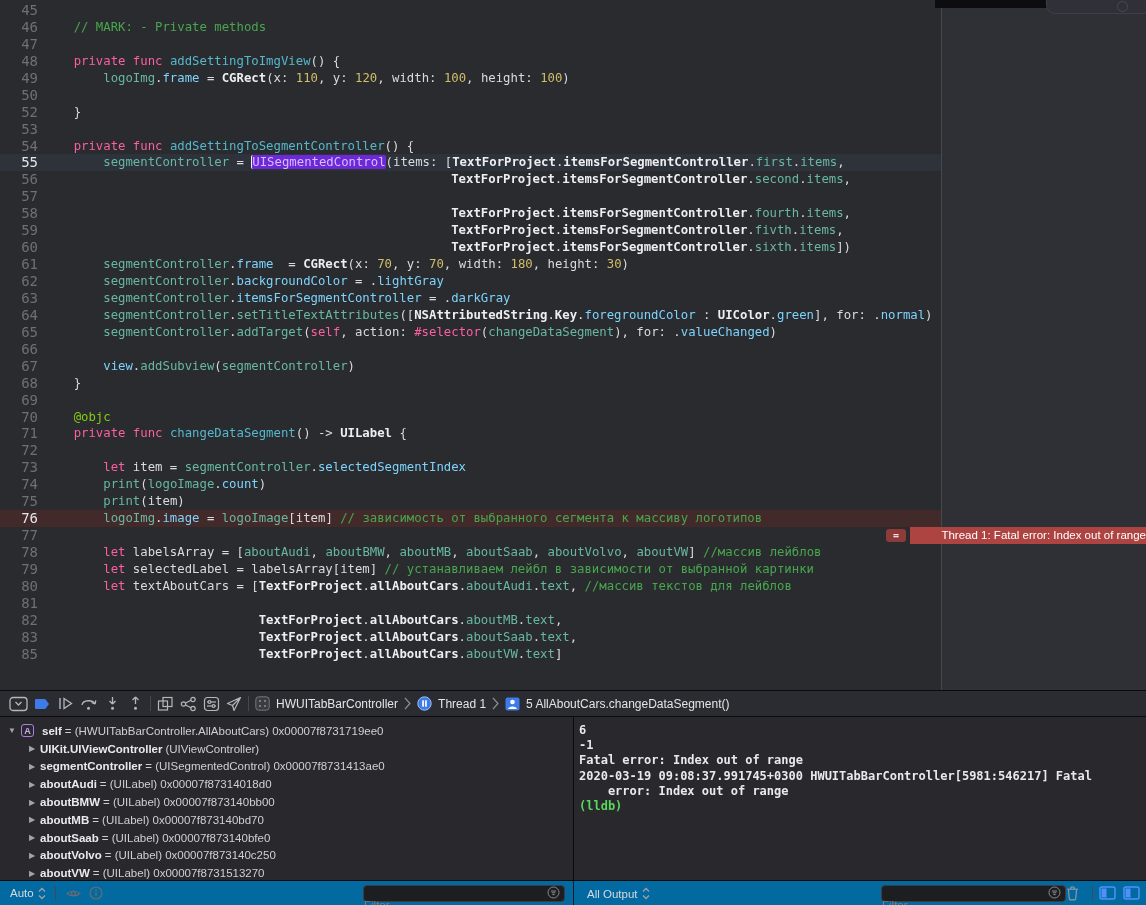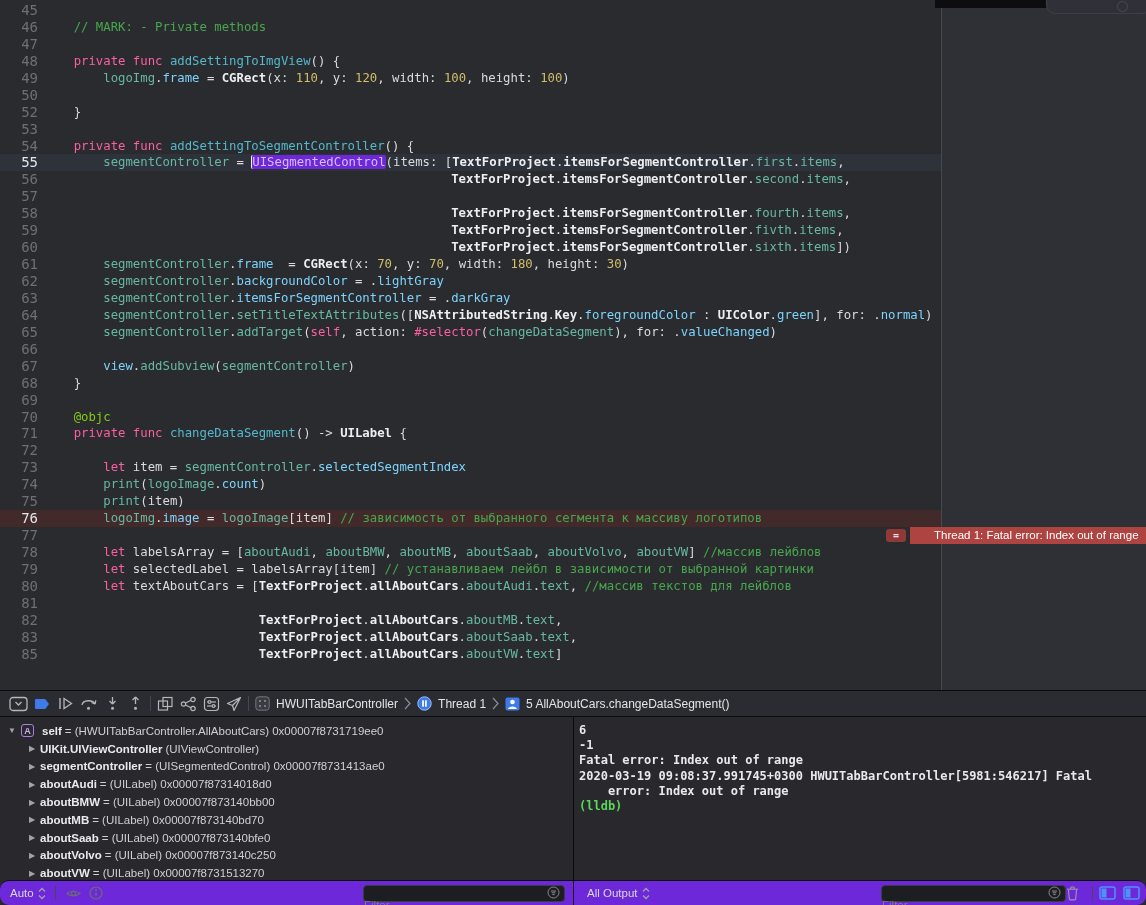--- a/index.html
+++ b/index.html
@@ -28,21 +28,21 @@
   .s-fn{color:#54b8cc;}
   .s-m{color:#67b7a4;}
   .s-p{color:#7dd3fc;}
   .s-n{color:#d2bf69;}
   .s-c{color:#48a64e;}
   .s-a{color:#84cc16;}
   .s-sel{background:#6d28d9;color:#d7bdff;border-radius:2px;border-left:1.5px solid #f1f2f4;}
   .error-annotation{position:absolute;top:527px;left:886px;right:0;height:17px;z-index:5;display:flex;align-items:center;}
   .err-badge{flex:none;width:20px;height:13px;background:#8f3a38;border-radius:3px;color:#f2dcdc;
     font:bold 10px "DejaVu Sans Mono",monospace;text-align:center;line-height:13px;margin-right:4px;}
-  .err-label{flex:1;height:17px;line-height:17px;background:#ad4441;color:#fff;font-size:11.5px;padding-left:24px;white-space:nowrap;overflow:hidden;}
+  .err-label{flex:1;height:17px;line-height:17px;background:#ad4441;color:#fff;font-size:11.5px;padding-left:8px;white-space:nowrap;overflow:hidden;text-align:right;}
   
   .debug-toolbar{position:absolute;left:0;top:690px;width:1146px;height:26px;background:#2b2c31;
     border-top:1px solid #0a0a0c;box-sizing:border-box;display:flex;align-items:center;gap:6px;padding-left:9px;z-index:6;}
   .tbtn{flex:none;display:flex;align-items:center;justify-content:center;height:20px;}
   .tsep{flex:none;width:1px;height:15px;background:#47484d;}
   .crumb{flex:none;display:flex;align-items:center;gap:6px;color:#e3e4e7;font-size:12px;white-space:nowrap;}
   .crumb-chev{flex:none;display:flex;align-items:center;}
   
   .debug-area{position:absolute;left:0;top:716px;width:1146px;height:164px;background:#29292d;border-top:1px solid #0b0b0d;box-sizing:border-box;}
   .vars-pane{position:absolute;left:0;top:0;width:573px;height:164px;overflow:hidden;}
@@ -50,21 +50,21 @@
   .vrow{position:relative;height:17.8px;display:flex;align-items:center;font-size:11.5px;color:#cfd0d4;white-space:nowrap;}
   .vrow .tri{flex:none;width:10px;text-align:center;color:#a3a4a9;font-size:8px;margin-left:7px;}
   .vrow.child .tri{margin-left:27px;}
   .vrow .abadge{flex:none;width:13px;height:13px;border:1.2px solid #a97fe3;border-radius:3px;margin:0 5px 0 4px;
     color:#cda9f4;font:bold 9px "Liberation Sans",sans-serif;text-align:center;line-height:13px;box-sizing:border-box;}
   .vrow .vname{font-weight:bold;color:#e9eaec;margin-left:3px;}
   .vrow .vval{color:#cfd0d4;margin-left:3px;}
   #console-output{padding:6px 0 0 5px;font-family:"DejaVu Sans Mono",monospace;font-size:12px;font-weight:bold;line-height:15.2px;color:#e8e9ec;white-space:pre;}
   .lldb{color:#5bd65e;}
   
-  .bottom-bar{position:absolute;left:0;top:880px;width:1146px;height:25px;background:#6d28d9;border-top:1px solid #0b0b0d;box-sizing:border-box;z-index:6;border-radius:9px;}
+  .bottom-bar{position:absolute;left:0;top:880px;width:1146px;height:25px;background:#0369a1;border-top:1px solid #0b0b0d;box-sizing:border-box;z-index:6;}
   .bfoot{position:absolute;top:0;height:24px;display:flex;align-items:center;}
   .bfoot.left{left:0;width:573px;}
   .bfoot.right{left:573px;width:573px;border-left:1px solid #1a1a1d;box-sizing:border-box;}
   .scope{display:flex;align-items:center;gap:4px;color:#d8d9db;font-size:11.5px;margin-left:10px;}
   .bdiv{width:1px;height:14px;background:#47484d;margin:0 9px;}
   .dimbtn{display:flex;align-items:center;justify-content:center;margin-right:7px;}
   .filter-field{position:absolute;top:3.5px;height:17px;background:#1d1e21;border:1px solid #3c3d42;border-radius:4px;
     display:flex;align-items:flex-end;box-sizing:border-box;flex-direction:column;}
   .filter-field input{background:transparent;border:none;outline:none;color:#c9cacd;font-size:11.5px;width:100%;padding:0;}
   .filter-field input::placeholder{color:#7e7f85;}
@@ -429,21 +429,21 @@
       <svg width="13" height="13" viewBox="0 0 13 13" style="flex:none;margin:0 4px 0 5px;">
           <circle cx="6.5" cy="6.5" r="5.5" fill="none" stroke="#8a8b90" stroke-width="1"></circle>
           <line x1="4" y1="5" x2="9" y2="5" stroke="#8a8b90" stroke-width="1"></line>
           <line x1="4.7" y1="6.8" x2="8.3" y2="6.8" stroke="#8a8b90" stroke-width="1"></line>
           <line x1="5.4" y1="8.6" x2="7.6" y2="8.6" stroke="#8a8b90" stroke-width="1"></line>
         </svg>
       <input placeholder="Filter" style="">
     </span>
   </div>
   <div class="bfoot right">
-    <span class="scope" style="margin-left:13px;">
+    <span class="scope" style="margin-left:13px;align-items:flex-end;">
       <span>All Output</span>
       <svg width="8" height="13" viewBox="0 0 8 13">
           <path d="M1,4.5 L4,1.5 L7,4.5 M1,8.5 L4,11.5 L7,8.5" fill="none" stroke="#9fa0a6" stroke-width="1.3"></path>
         </svg>
     </span>
     <span class="filter-field ffr">
       <svg width="13" height="13" viewBox="0 0 13 13" style="flex:none;margin:0 4px 0 5px;">
           <circle cx="6.5" cy="6.5" r="5.5" fill="none" stroke="#8a8b90" stroke-width="1"></circle>
           <line x1="4" y1="5" x2="9" y2="5" stroke="#8a8b90" stroke-width="1"></line>
           <line x1="4.7" y1="6.8" x2="8.3" y2="6.8" stroke="#8a8b90" stroke-width="1"></line>

